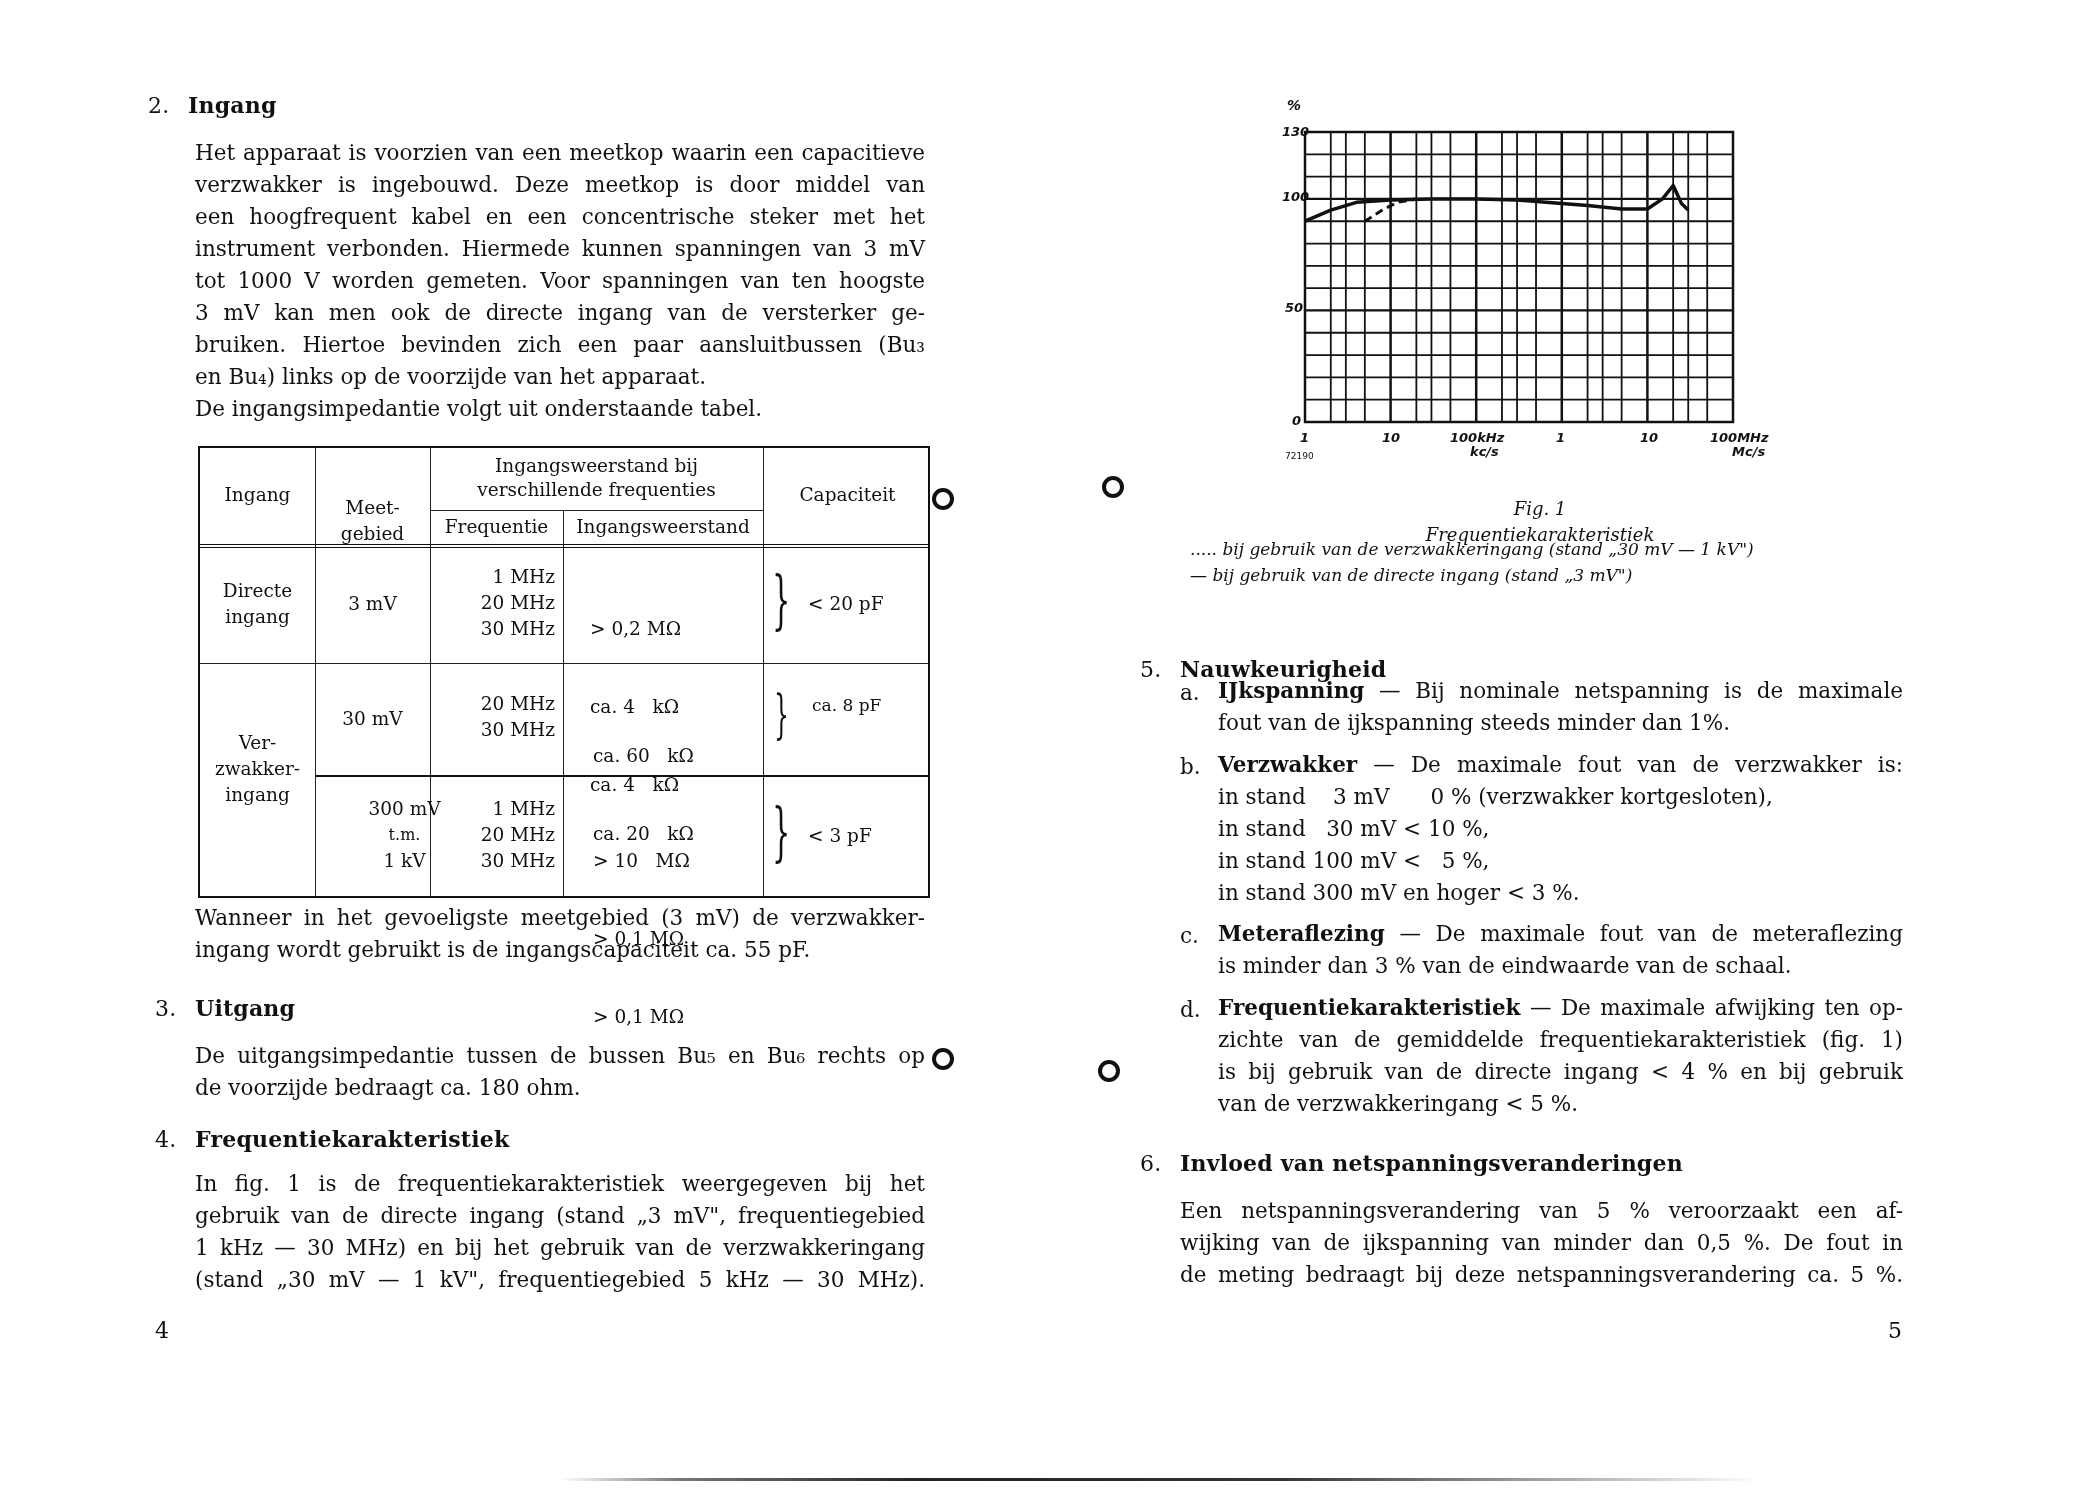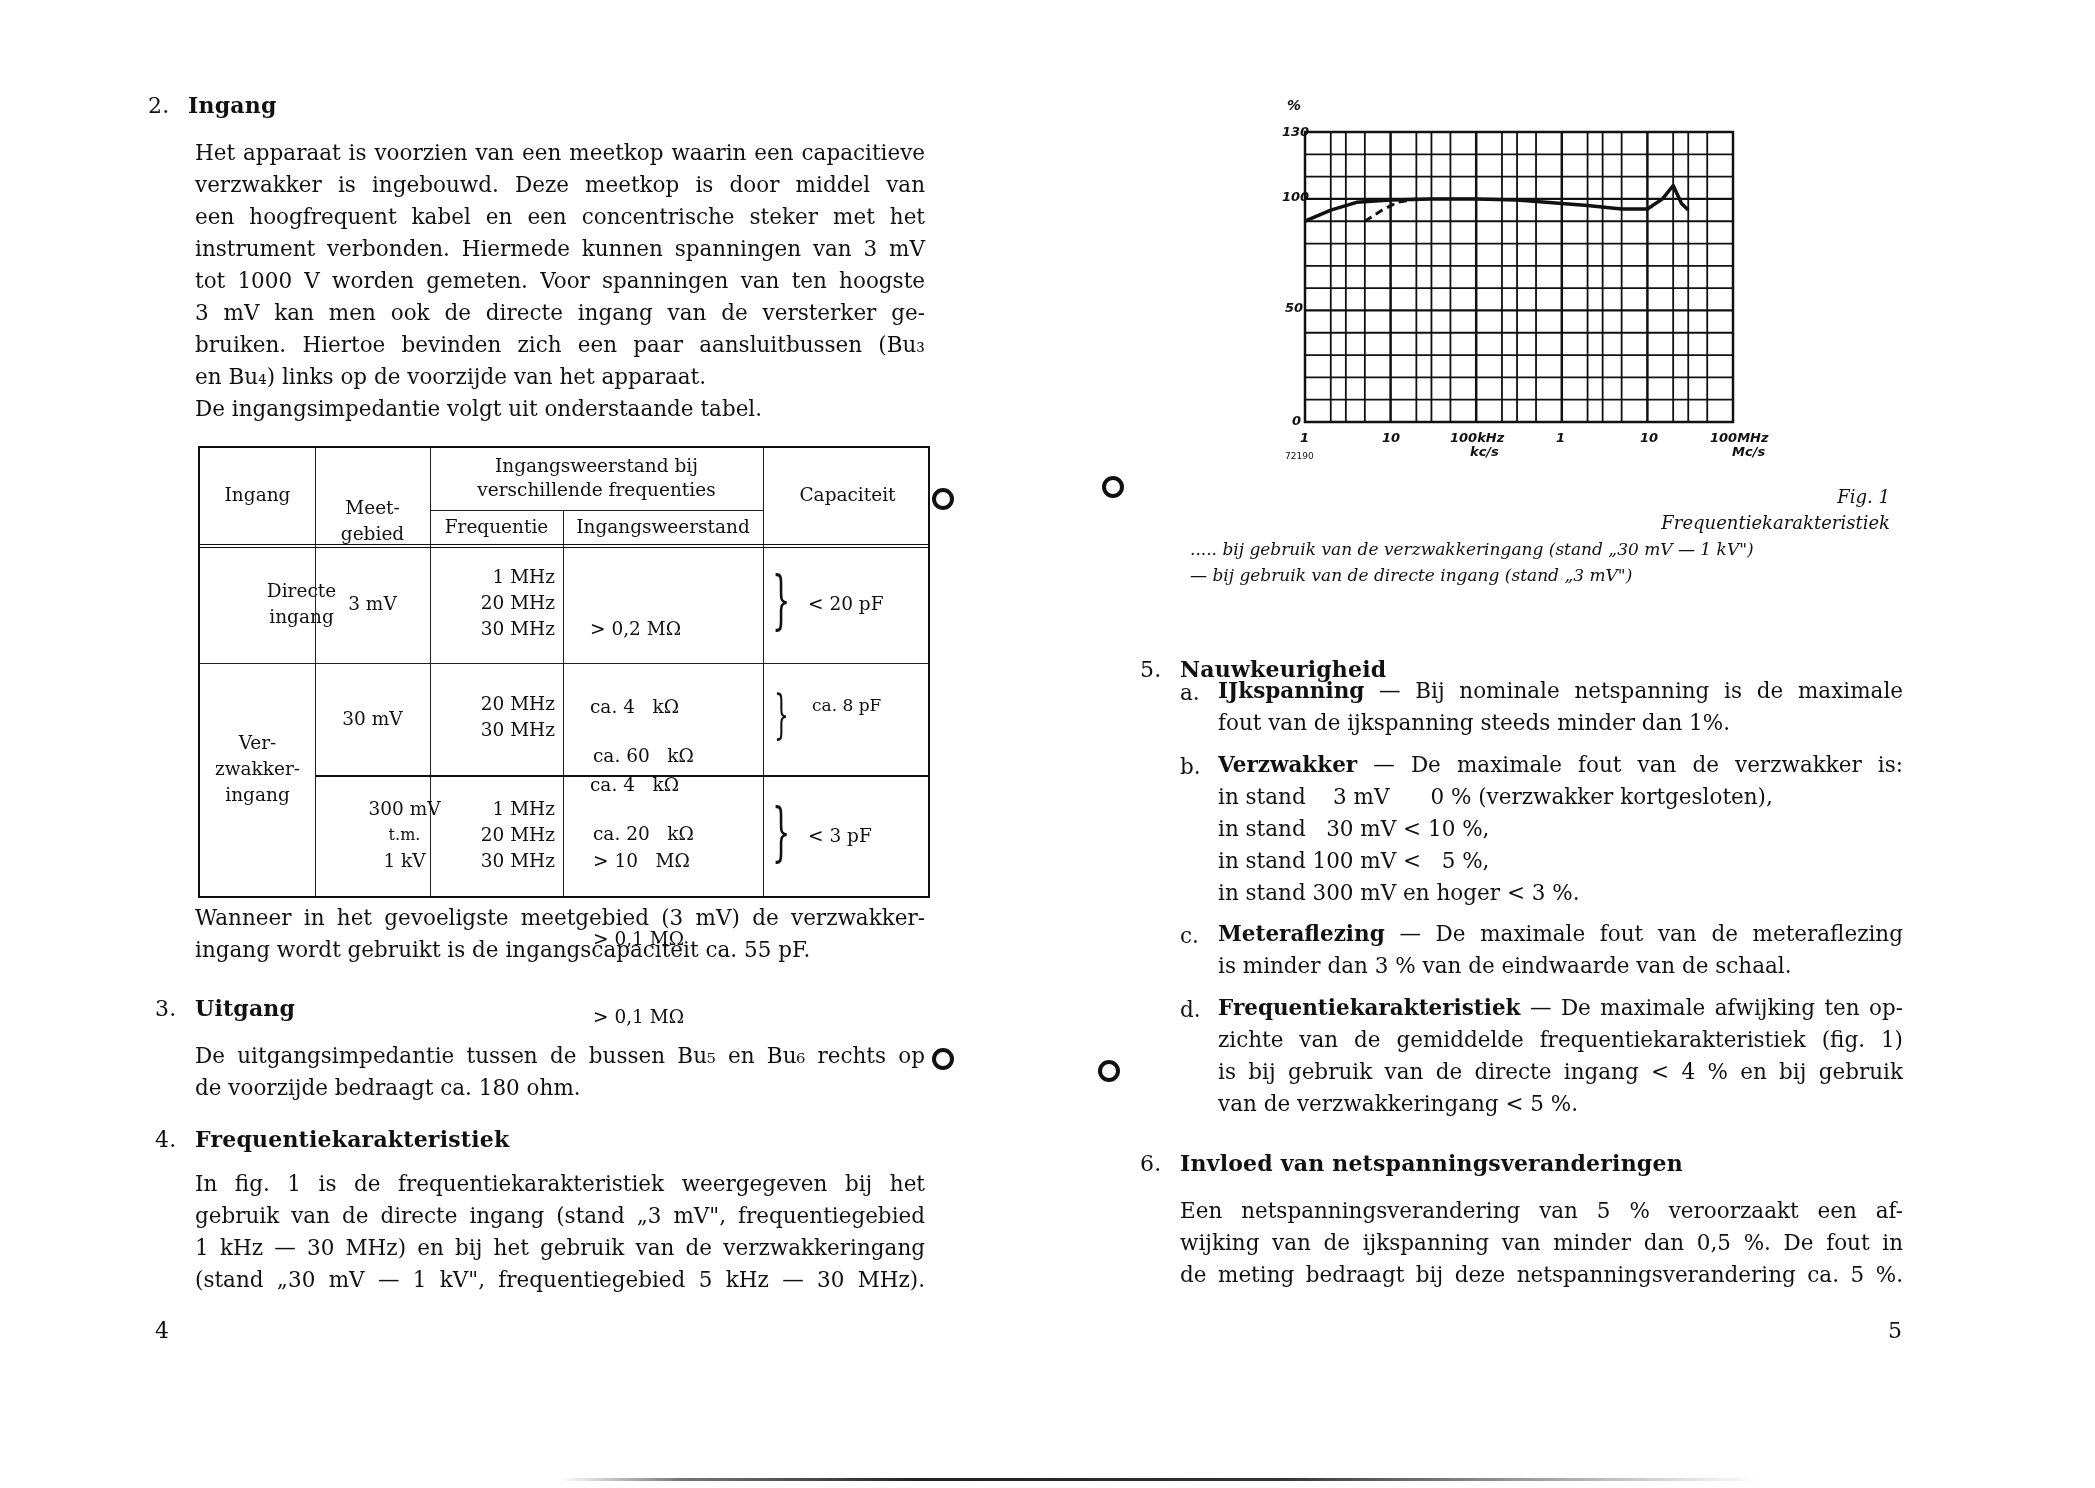--- a/index.html
+++ b/index.html
@@ -73,21 +73,21 @@
       <div>gebied</div>
     </div>
     <div class="cell" style="left:230px; width:333px; top:6px; line-height:24px;">
       <div>Ingangsweerstand bij</div>
       <div>verschillende frequenties</div>
     </div>
     <div class="cell" style="left:230px; width:133px; top:66px;">Frequentie</div>
     <div class="cell" style="left:363px; width:200px; top:66px;">Ingangsweerstand</div>
     <div class="cell" style="left:563px; width:169px; top:34px;">Capaciteit</div>
 
-    <div class="cell" style="left:0; width:115px; top:130px;margin-left:44px;">
+    <div class="cell" style="left:0; width:115px; top:130px;">
       <div>Directe</div>
       <div>ingang</div>
     </div>
     <div class="cell" style="left:115px; width:115px; top:143px;">3 mV</div>
     <div class="cell" style="left:230px; width:133px; top:116px; text-align:right; padding-right:8px; box-sizing:border-box;">
       <div>1 MHz</div>
       <div>20 MHz</div>
       <div>30 MHz</div>
     </div>
     <div class="cellL" style="left:390px; width:150px; top:116px; white-space:pre;">
@@ -225,21 +225,21 @@
         <text x="440" y="352" font-size="13">100MHz</text>
         <text x="200" y="366" font-size="13">kc/s</text>
         <text x="462" y="366" font-size="13">Mc/s</text>
         <text x="15" y="369" font-size="9" font-style="normal" font-weight="normal">72190</text>
       </g>
       <polyline id="solid-curve" fill="none" stroke="#111" stroke-width="3.5" stroke-linejoin="round" points="35.0,131.2 60.8,120.1 86.5,112.3 120.6,110.0 161.4,108.9 206.2,108.9 247.0,110.0 291.8,113.4 317.6,115.6 351.6,119.0 377.4,119.0 392.5,108.9 403.2,95.5 411.5,113.4 418.2,120.1"></polyline>
       <polyline id="dashed-curve" fill="none" stroke="#111" stroke-width="3" stroke-dasharray="8,5" points="94.8,131.2 112.3,120.1 127.4,112.3 146.4,108.9"></polyline>
     </svg>
   </div>
 
-  <div class="caption" style="left:1190px; top:484px; width:700px; text-align:right;">
+  <div class="caption" style="left:1190px; top:496px; width:700px; text-align:center;">
     <div>Fig. 1</div>
     <div>Frequentiekarakteristiek</div>
   </div>
   <div class="caption" style="left:1190px; top:536px; font-size:17px;">
     <div>..... bij gebruik van de verzwakkeringang (stand „30 mV — 1 kV")</div>
     <div>— bij gebruik van de directe ingang (stand „3 mV")</div>
   </div>
 
   <div class="sec-head" style="left:1140px; top:656px;">
     <span class="sec-num">5.</span><span>Nauwkeurigheid</span>

